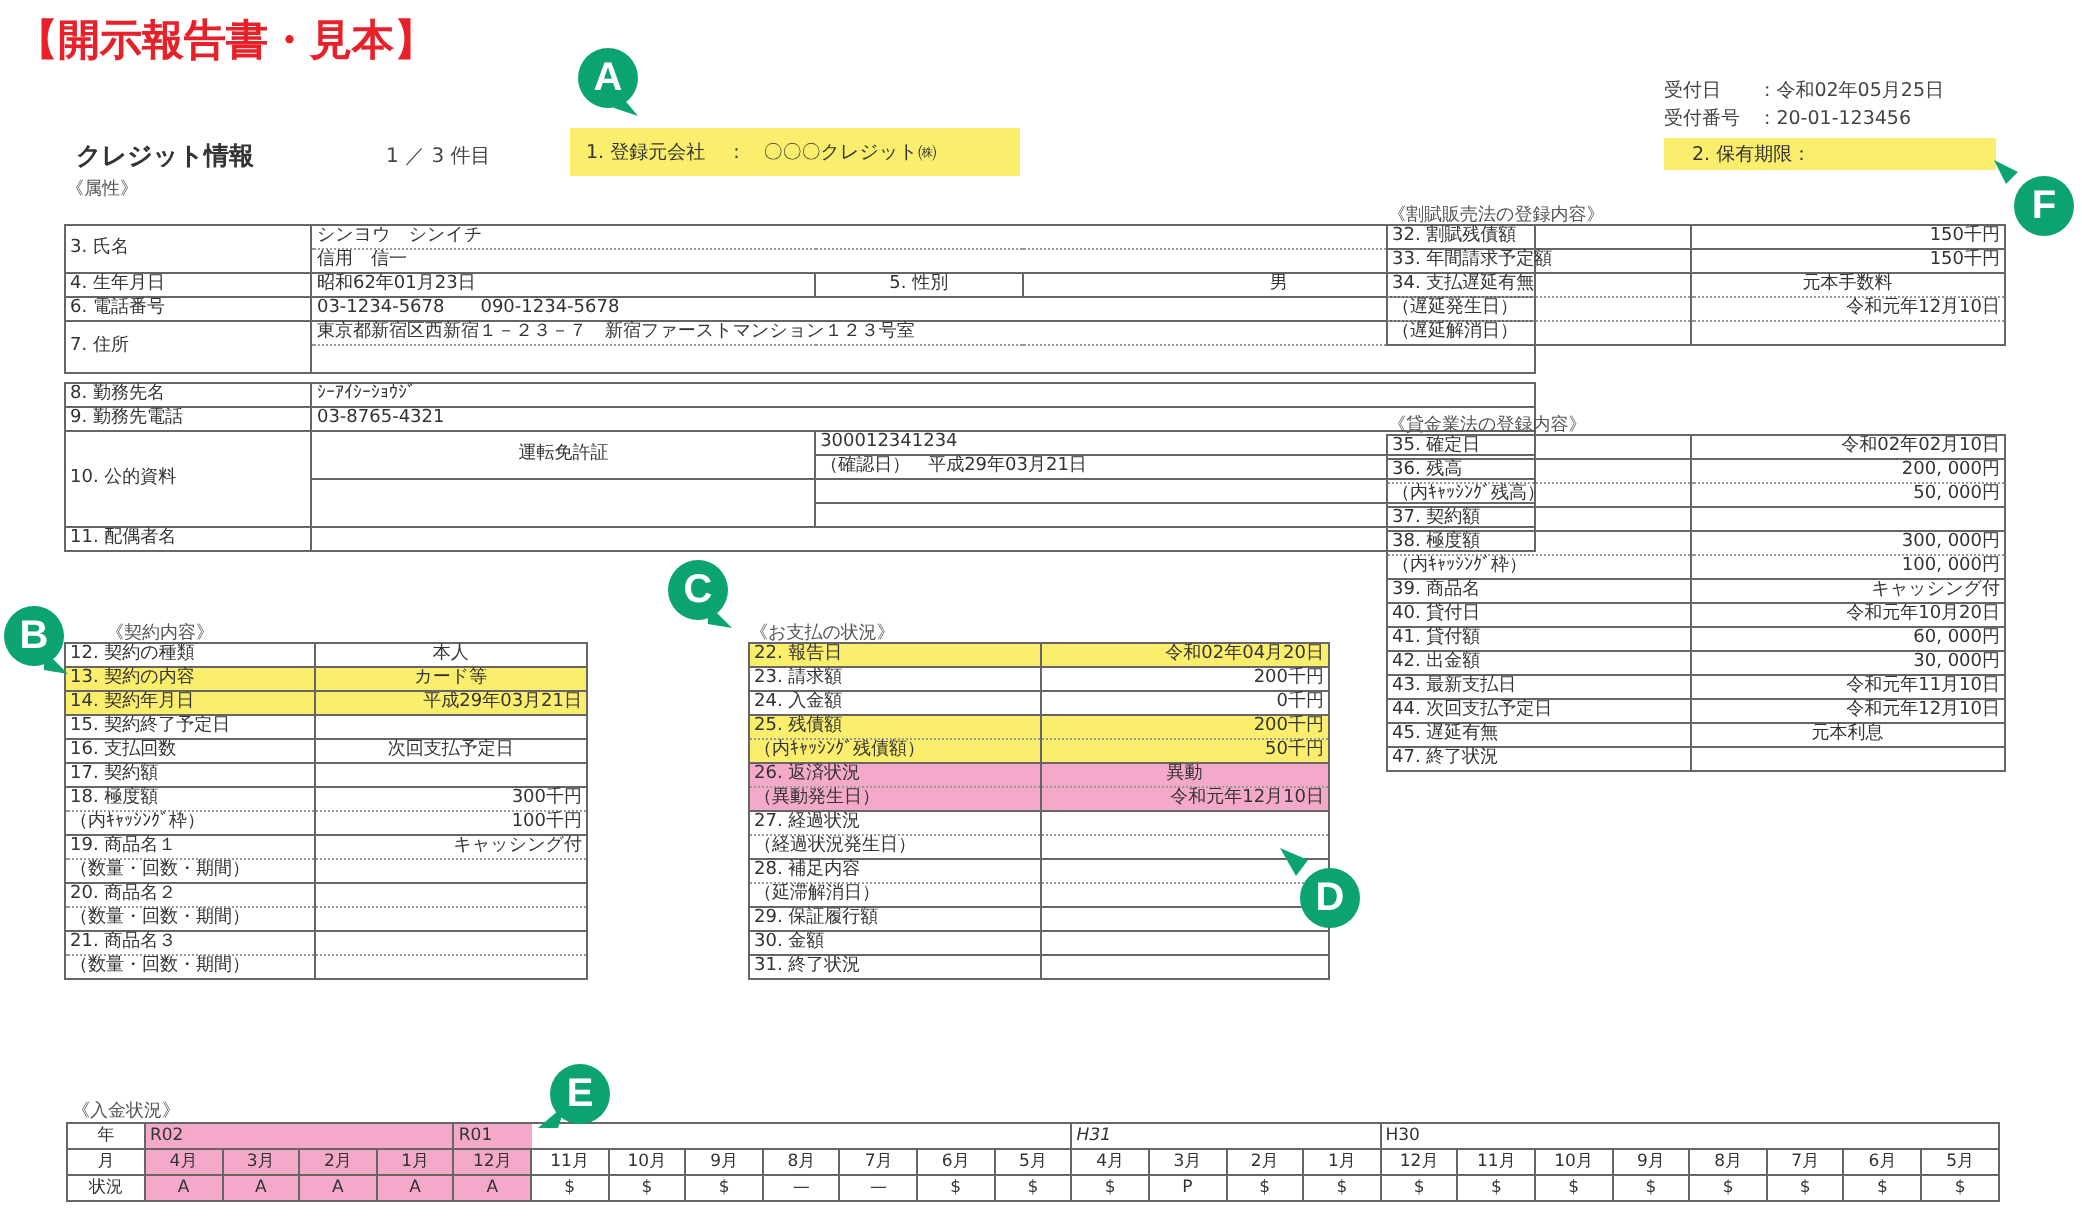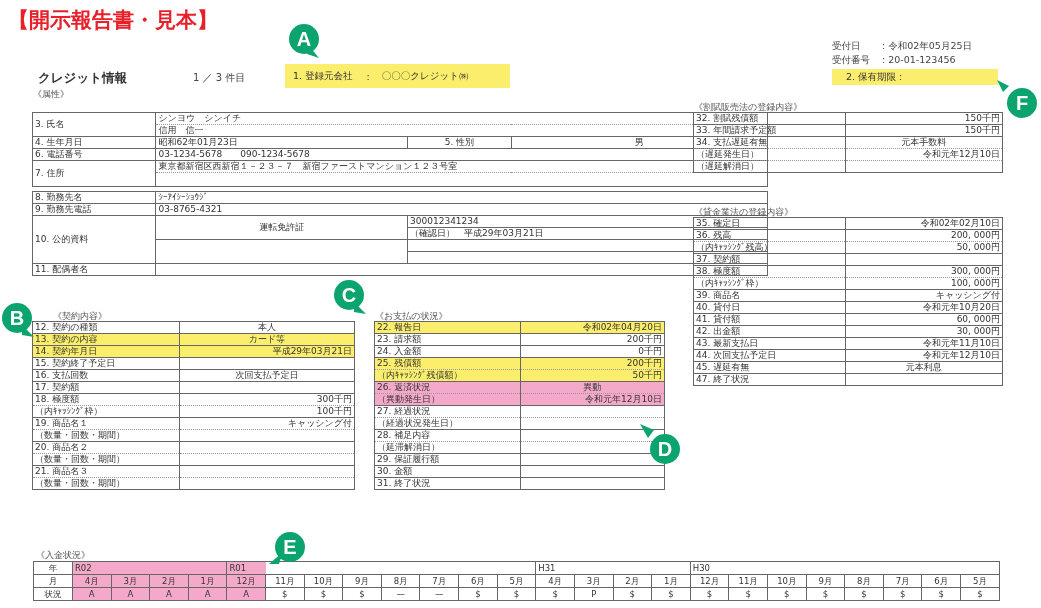--- a/index.html
+++ b/index.html
@@ -119,21 +119,21 @@
         <td colspan="2"></td>
       </tr>
   <tr>
     <td>11. 配偶者名</td>
     <td colspan="3"></td>
   </tr>
 </tbody>
   </table>
 
 <div class="abs section-label" style="left:33px;top:310px;padding-left:20px;">《契約内容》</div>
-<table style="left:32px;top:321px;width:323px;">
+<table style="left:32px;top:321px;width:262px;">
   <colgroup>
       <col style="width:145px">
       <col style="width:173px">
     </colgroup>
   <tbody>
       <tr>
         <td>12. 契約の種類</td>
         <td class="c">本人</td>
       </tr>
   <tr class="hl-yellow">
@@ -381,21 +381,21 @@
       <col style="width: 38.7px;">
       <col style="width: 38.7px;">
       <col style="width: 38.7px;">
     </colgroup>
   <tbody>
       <tr id="pay-year-row">
         <td>年</td>
         <td colspan="4" class="hl-pink" style="text-align: left; padding-left: 2px;">R02</td>
         <td colspan="1" class="hl-pink" style="text-align: left; padding-left: 2px; border-right: none;">R01</td>
         <td colspan="7" style="border-left: none;"></td>
-        <td colspan="4" style="text-align: left; padding-left: 2px;">H31</td>
+        <td colspan="4" style="text-align: left; padding-left: 2px; font-style: italic;">H31</td>
         <td colspan="8" style="text-align: left; padding-left: 2px;">H30</td>
       </tr>
   <tr id="pay-month-row">
         <td>月</td>
         <td class="hl-pink">4月</td>
         <td class="hl-pink">3月</td>
         <td class="hl-pink">2月</td>
         <td class="hl-pink">1月</td>
         <td class="hl-pink">12月</td>
         <td>11月</td>

